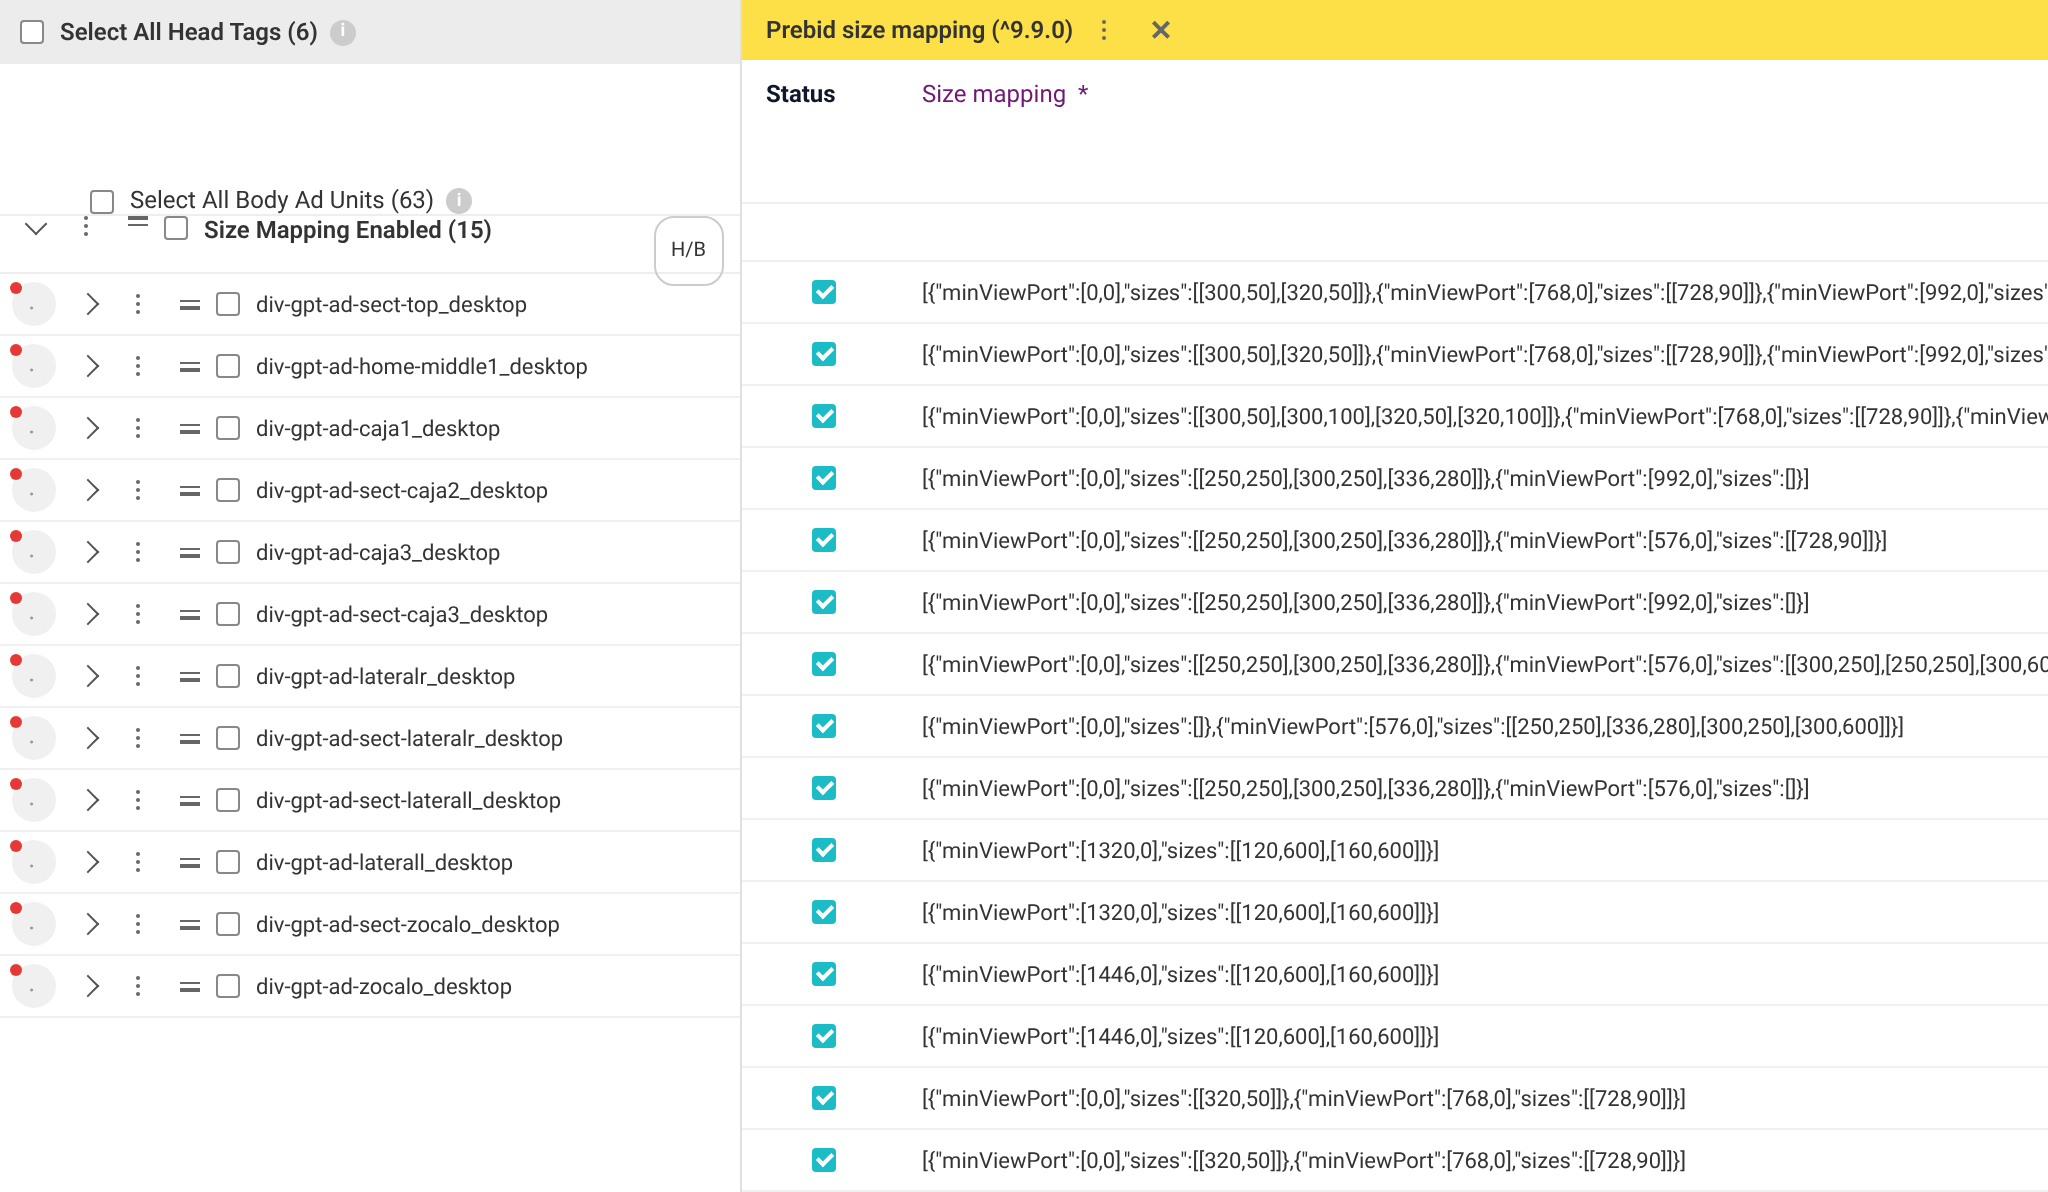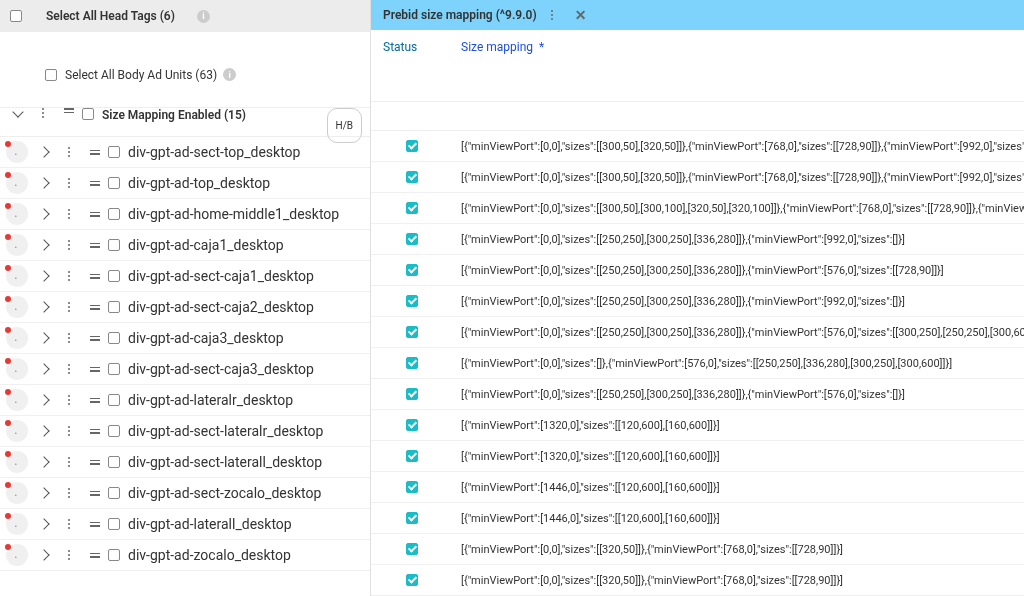--- a/index.html
+++ b/index.html
@@ -1,50 +1,50 @@
 <!DOCTYPE html>
 <html><head>
 <meta charset="utf-8">
 <style>
 * { margin: 0; padding: 0; box-sizing: border-box; }
 body { font-family: -apple-system, BlinkMacSystemFont, "Segoe UI", Roboto, sans-serif; font-size: 12px; color: #333; background: #fff; width: 1024px; height: 596px; overflow: hidden; }
 .container { display: flex; width: 100%; height: 100%; }
 .left-panel { width: 371px; border-right: 1px solid #e0e0e0; display: flex; flex-direction: column; }
 .right-panel { flex: 1; display: flex; flex-direction: column; overflow: hidden; }
 .header-bar { background: #ececec; height: 32px; display: flex; align-items: center; padding: 0 10px; }
-.header-bar.left { font-weight: 600; gap: 16px; }
-.sub-header { height: 75px; display: flex; align-items: center; padding: 10px 0 0 45px; }
+.header-bar.left { font-weight: 600; }
+.sub-header { height: 75px; display: flex; align-items: flex-end; padding: 10px 0 0 45px; }
 .checkbox { width: 12px; height: 12px; border: 1px solid #888; border-radius: 2px; display: inline-block; margin-right: 8px; flex-shrink: 0; background: #fff; }
 .checkbox.checked { background: #1cbcc7; border-color: #1cbcc7; position: relative; }
 .checkbox.checked::after { content: ""; position: absolute; left: 3px; top: 0px; width: 3px; height: 6px; border: solid white; border-width: 0 2px 2px 0; transform: rotate(45deg); }
 .info-icon { width: 13px; height: 13px; border-radius: 50%; background: #ccc; display: inline-flex; align-items: center; justify-content: center; color: #fff; font-size: 9px; margin-left: 6px; font-weight: bold; }
 .section-row { height: 30px; border-top: 1px solid #eee; border-bottom: 1px solid #eee; display: flex; align-items: flex-start; padding: 0 6px; font-weight: 600; position: relative; }
 .chev { width: 8px; height: 8px; border-left: 1.5px solid #555; border-bottom: 1.5px solid #555; transform: rotate(-45deg); margin: 0 8px 0 8px; flex-shrink: 0; }
 .chev.right { transform: rotate(-135deg); }
 .dots { width: 14px; display: flex; flex-direction: column; align-items: center; gap: 2px; flex-shrink: 0; margin: 0 6px; }
 .dots span { width: 2px; height: 2px; background: #666; border-radius: 50%; }
 .eq { width: 14px; display: flex; flex-direction: column; align-items: center; gap: 2px; flex-shrink: 0; margin: 0 6px; }
 .eq span { width: 10px; height: 1.5px; background: #666; }
 .hb-badge { position: absolute; right: 8px; border: 1px solid #ccc; border-radius: 10px; padding: 11px 8px; font-size: 10px; font-weight: 400; }
 .row { height: 31px; border-bottom: 1px solid #f0f0f0; display: flex; align-items: center; padding: 0 6px; position: relative; }
 .avatar { width: 22px; height: 22px; border-radius: 50%; background: #f0f0f0; position: relative; margin-right: 4px; flex-shrink: 0; }
 .avatar::before { content: ""; position: absolute; top: 0px; left: -1px; width: 6px; height: 6px; background: #e53935; border-radius: 50%; }
 .avatar::after { content: "·"; position: absolute; bottom: 0px; left: 8px; color: #999; font-size: 14px; }
-.right-header { background: #7dd3fc; height: 32px; display: flex; align-items: center; padding: 0 12px; font-weight: 600; }
+.right-header { background: #fde047; height: 32px; display: flex; align-items: center; padding: 0 12px; font-weight: 600; }
 .right-header .dots { margin: 0 8px; }
 .close-x { font-size: 14px; color: #666; margin-left: 8px; }
 .col-headers { height: 75px; display: flex; align-items: flex-start; padding: 10px 0 0 0; border-bottom: 1px solid #eee; }
-.col-status { width: 90px; padding-left: 12px; font-weight: 400; color: #0369a1; }
-.col-mapping { flex: 1; font-weight: 400; color: #1d4ed8; }
+.col-status { width: 90px; padding-left: 12px; font-weight: 700; color: #0f172a; }
+.col-mapping { flex: 1; font-weight: 400; color: #701a75; }
 .spacer-row { height: 30px; border-bottom: 1px solid #eee; }
 .data-row { height: 31px; border-bottom: 1px solid #f0f0f0; display: flex; align-items: center; }
 .data-status { width: 90px; display: flex; justify-content: center; }
 .data-mapping { flex: 1; white-space: nowrap; overflow: hidden; color: #333; font-size: 11px; }
 .label-bold { font-weight: 600; }
-.row-name { font-size: 14px; }
+.row-name { font-size: 11px; }
 </style>
 </head>
 <body>
 
 <div class="container">
   <div class="left-panel">
     <div class="header-bar left">
       <span class="checkbox"></span>
       <span class="label-bold">Select All Head Tags (6)</span>
       <span class="info-icon">i</span>
@@ -91,35 +91,20 @@
           <span class="dots">
             <span></span>
             <span></span>
             <span></span>
           </span>
           <span class="eq">
             <span></span>
             <span></span>
           </span>
           <span class="checkbox"></span>
-          <span class="row-name">div-gpt-ad-top_desktop</span>
-        </div>
-        <div class="row">
-          <span class="avatar"></span>
-          <span class="chev right"></span>
-          <span class="dots">
-            <span></span>
-            <span></span>
-            <span></span>
-          </span>
-          <span class="eq">
-            <span></span>
-            <span></span>
-          </span>
-          <span class="checkbox"></span>
           <span class="row-name">div-gpt-ad-home-middle1_desktop</span>
         </div>
         <div class="row">
           <span class="avatar"></span>
           <span class="chev right"></span>
           <span class="dots">
             <span></span>
             <span></span>
             <span></span>
           </span>
@@ -136,35 +121,20 @@
           <span class="dots">
             <span></span>
             <span></span>
             <span></span>
           </span>
           <span class="eq">
             <span></span>
             <span></span>
           </span>
           <span class="checkbox"></span>
-          <span class="row-name">div-gpt-ad-sect-caja1_desktop</span>
-        </div>
-        <div class="row">
-          <span class="avatar"></span>
-          <span class="chev right"></span>
-          <span class="dots">
-            <span></span>
-            <span></span>
-            <span></span>
-          </span>
-          <span class="eq">
-            <span></span>
-            <span></span>
-          </span>
-          <span class="checkbox"></span>
           <span class="row-name">div-gpt-ad-sect-caja2_desktop</span>
         </div>
         <div class="row">
           <span class="avatar"></span>
           <span class="chev right"></span>
           <span class="dots">
             <span></span>
             <span></span>
             <span></span>
           </span>
@@ -241,36 +211,36 @@
           <span class="dots">
             <span></span>
             <span></span>
             <span></span>
           </span>
           <span class="eq">
             <span></span>
             <span></span>
           </span>
           <span class="checkbox"></span>
+          <span class="row-name">div-gpt-ad-laterall_desktop</span>
+        </div>
+        <div class="row">
+          <span class="avatar"></span>
+          <span class="chev right"></span>
+          <span class="dots">
+            <span></span>
+            <span></span>
+            <span></span>
+          </span>
+          <span class="eq">
+            <span></span>
+            <span></span>
+          </span>
+          <span class="checkbox"></span>
           <span class="row-name">div-gpt-ad-sect-zocalo_desktop</span>
-        </div>
-        <div class="row">
-          <span class="avatar"></span>
-          <span class="chev right"></span>
-          <span class="dots">
-            <span></span>
-            <span></span>
-            <span></span>
-          </span>
-          <span class="eq">
-            <span></span>
-            <span></span>
-          </span>
-          <span class="checkbox"></span>
-          <span class="row-name">div-gpt-ad-laterall_desktop</span>
         </div>
         <div class="row">
           <span class="avatar"></span>
           <span class="chev right"></span>
           <span class="dots">
             <span></span>
             <span></span>
             <span></span>
           </span>
           <span class="eq">

